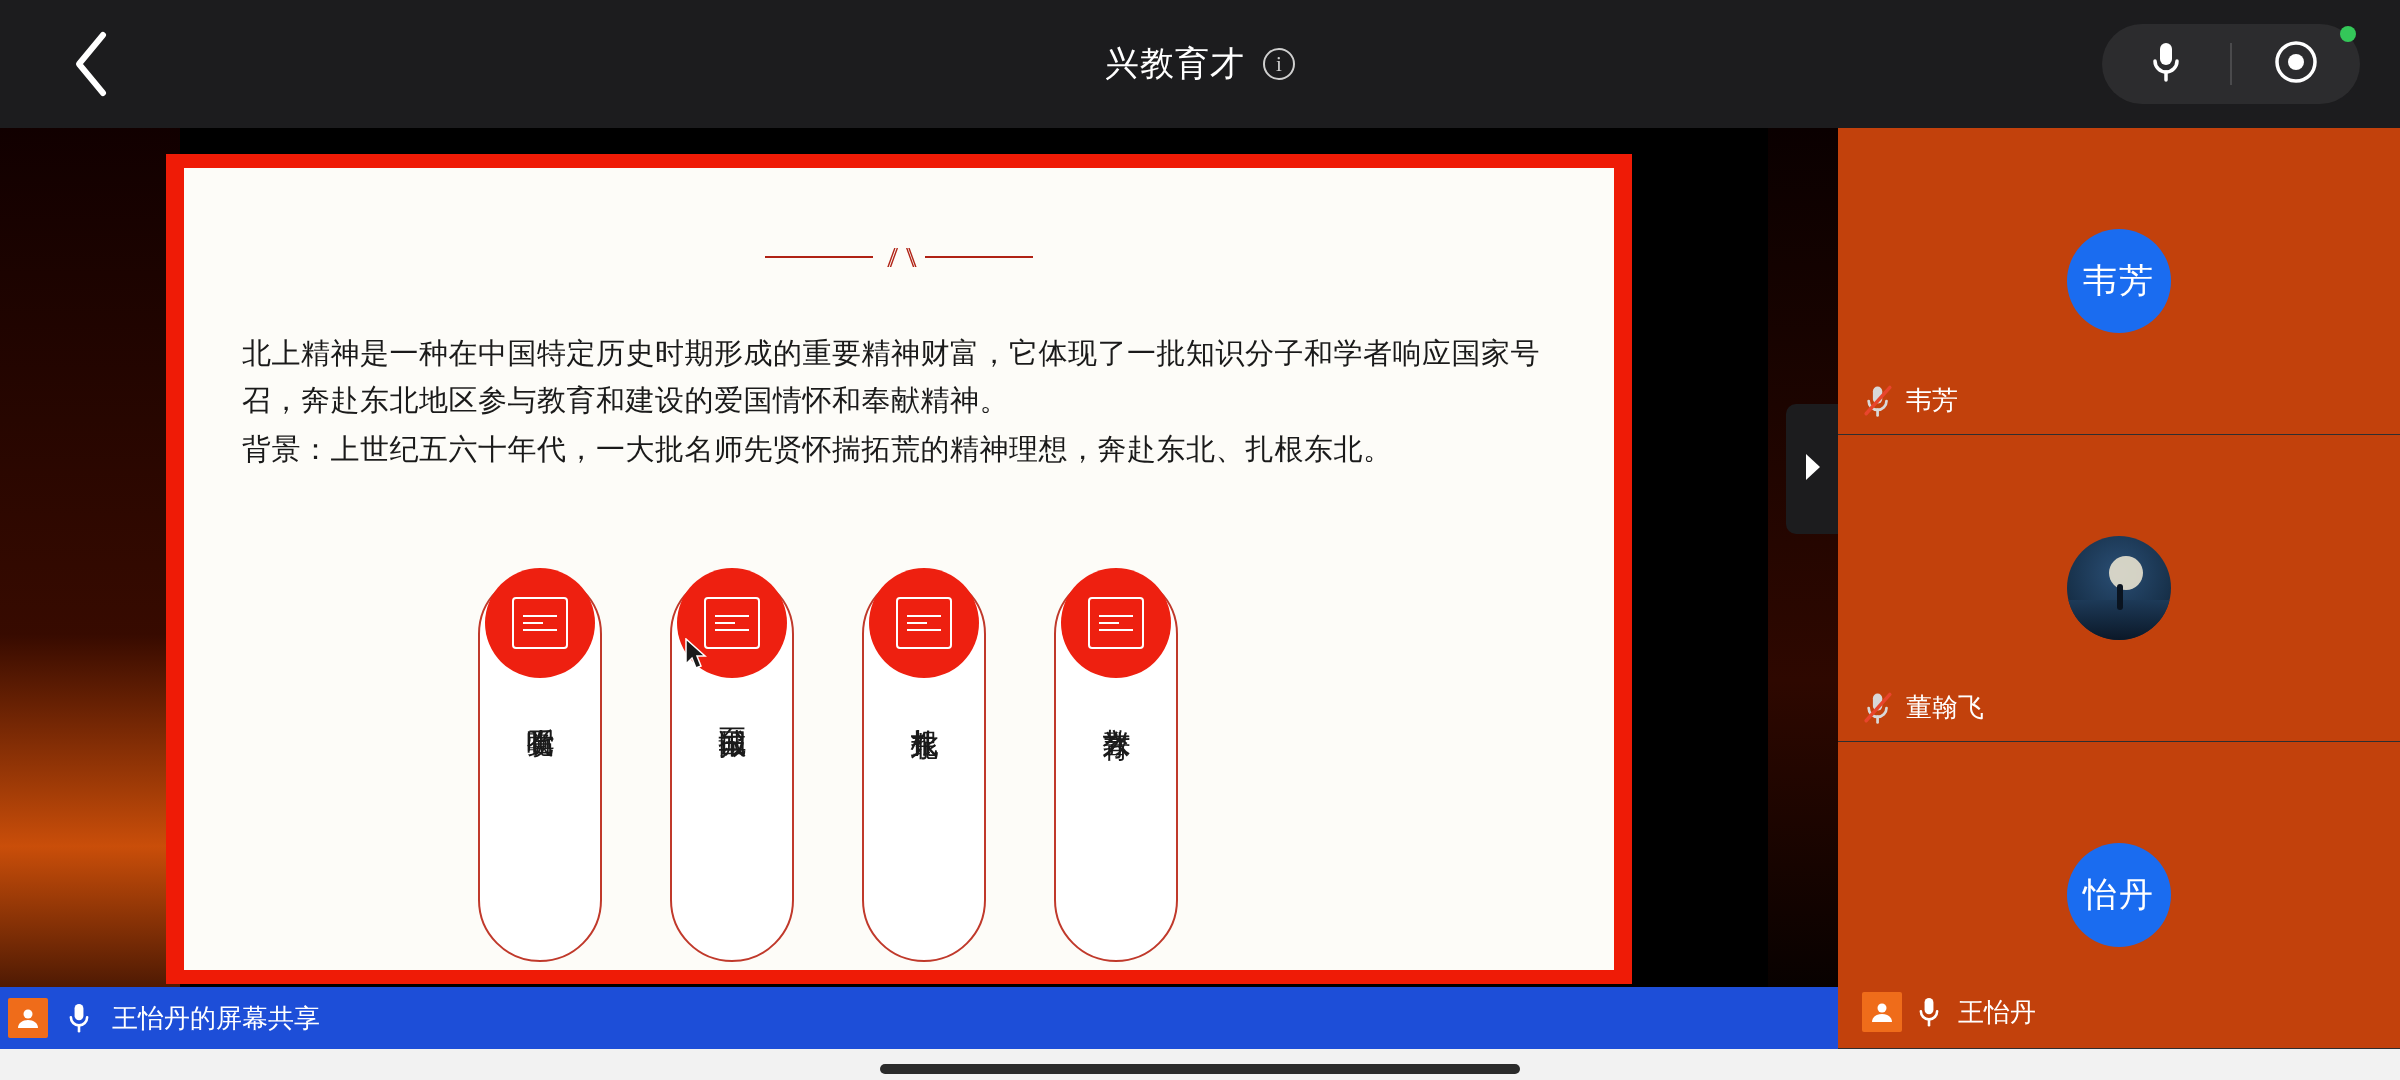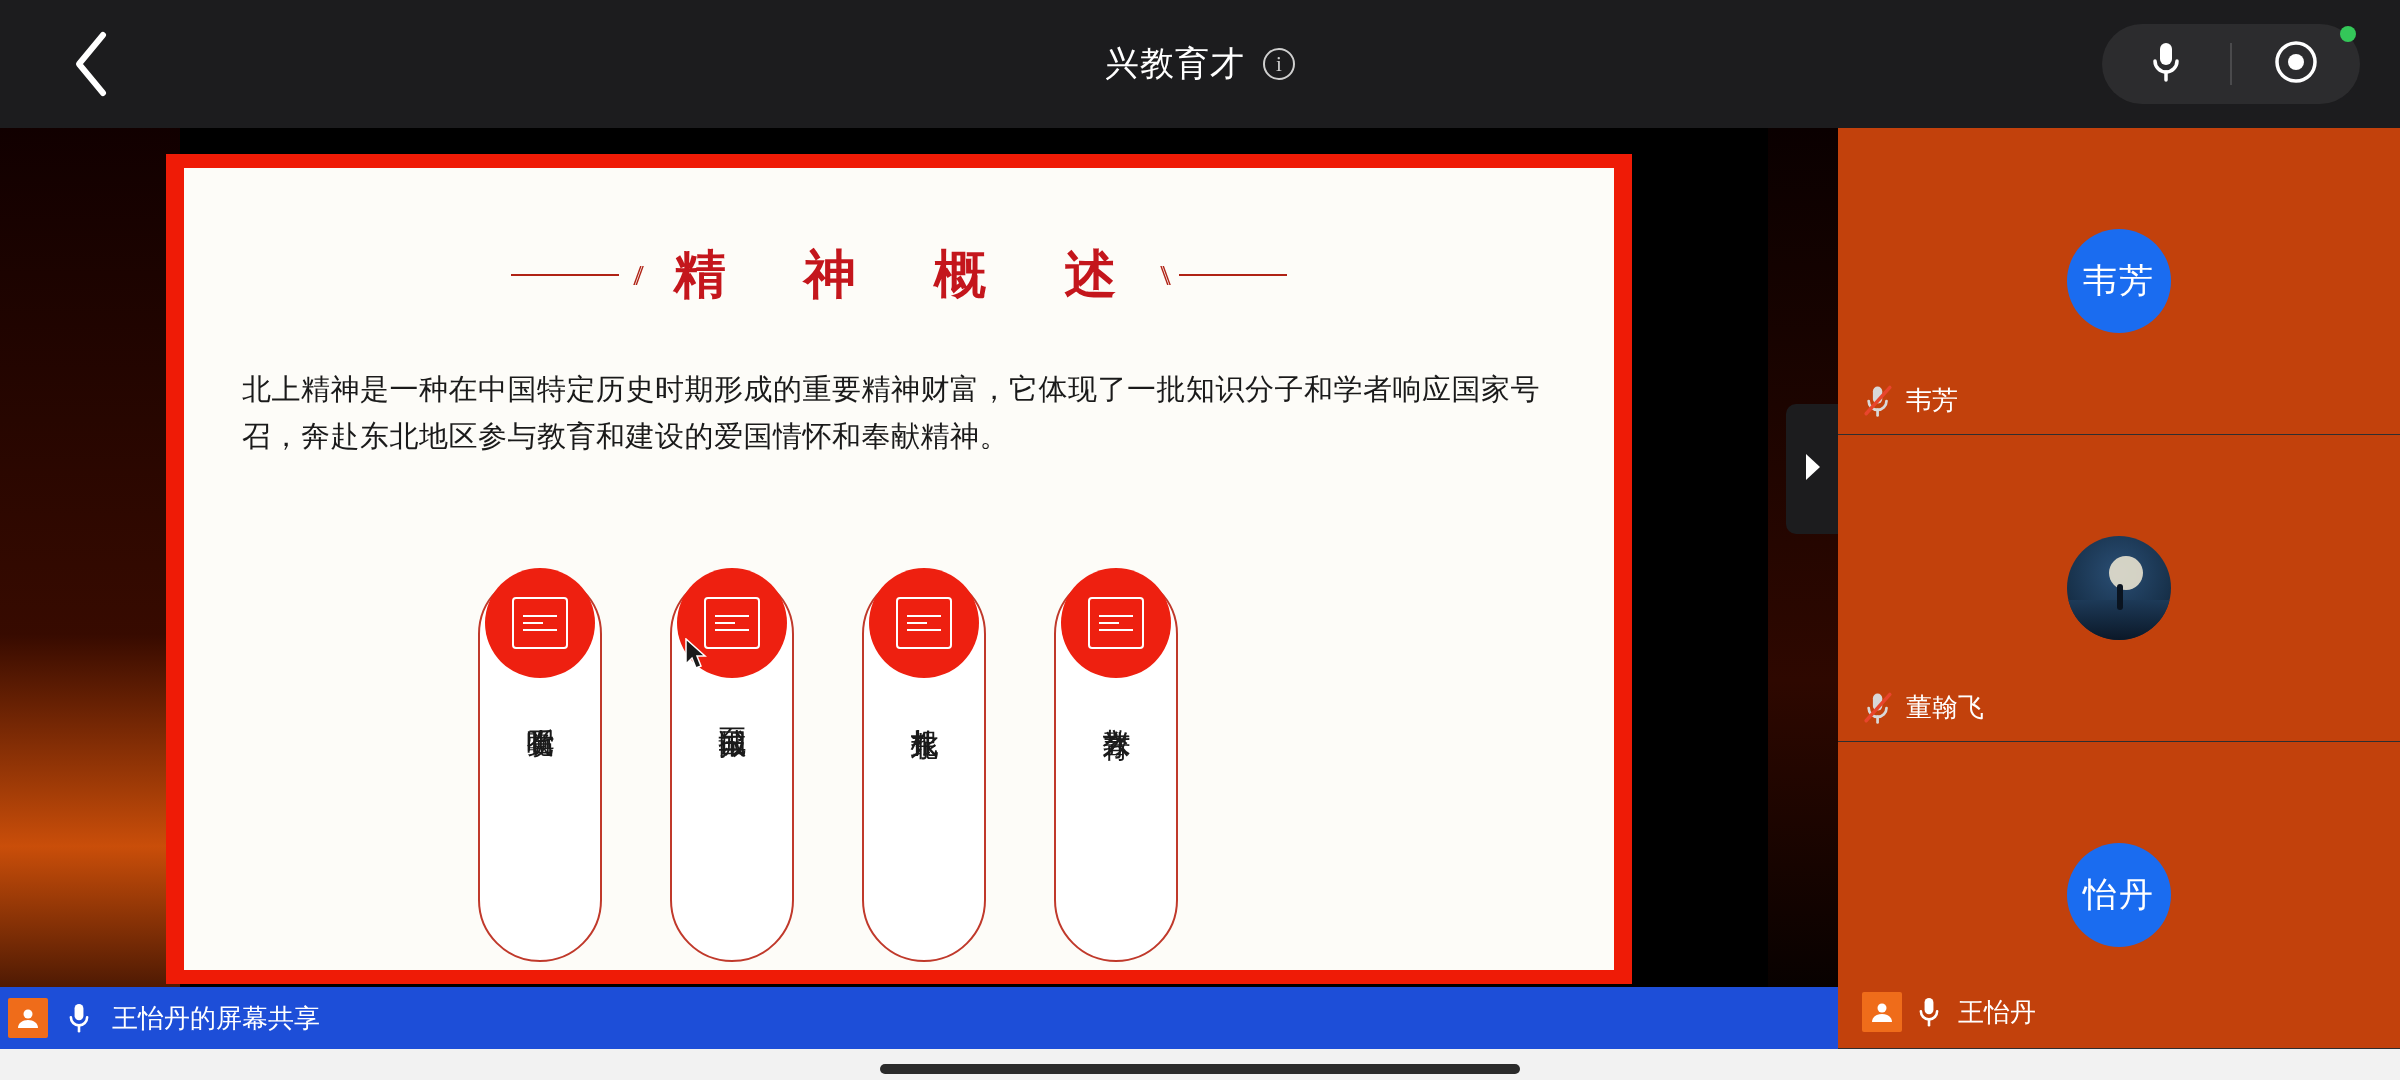--- a/index.html
+++ b/index.html
@@ -376,27 +376,27 @@
     <div class="stage">
       <div class="stage-bg-left"></div>
       <div class="stage-bg-right"></div>
 
       <div class="slide-frame">
         <div class="slide">
 
           <div class="slide-title-row">
             <div class="rule"></div>
             <div class="slash">//</div>
-            <div class="slide-title">精 神 概 述</div>
             <div class="slash">\\</div>
             <div class="rule"></div>
           </div>
 
           <div class="slide-body">
             <p>北上精神是一种在中国特定历史时期形成的重要精神财富，它体现了一批知识分子和学者响应国家号召，奔赴东北地区参与教育和建设的爱国情怀和奉献精神。</p>
+            <p>背景：上世纪五六十年代，一大批名师先贤怀揣拓荒的精神理想，奔赴东北、扎根东北。</p>
           </div>
 
           <div class="pill-row">
             <div class="vpill">
               <div class="vpill-circle">
                 <span class="glyph">
                     <i></i>
                     <i class="short"></i>
                     <i></i>
                   </span>

